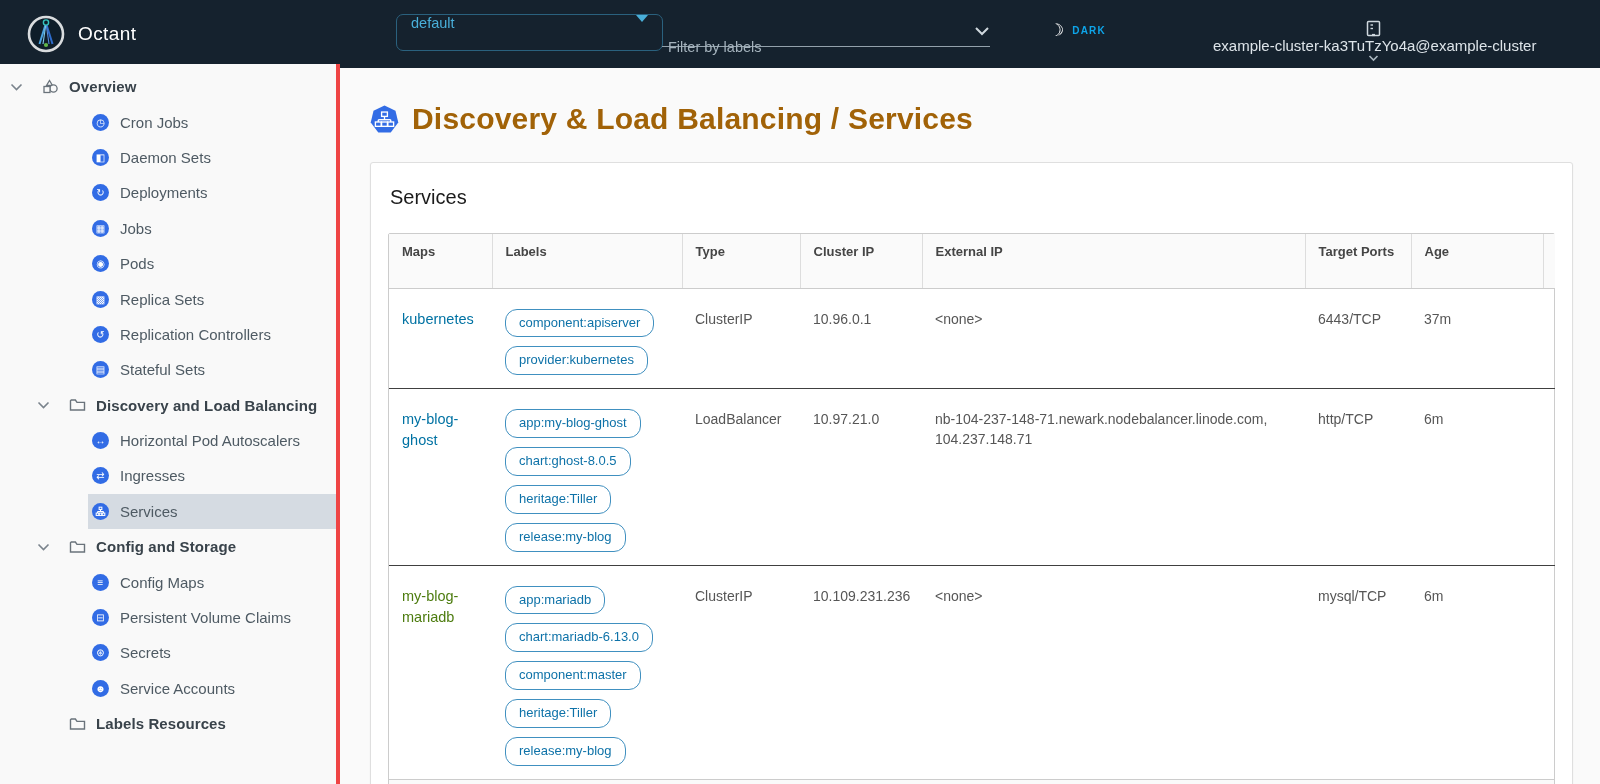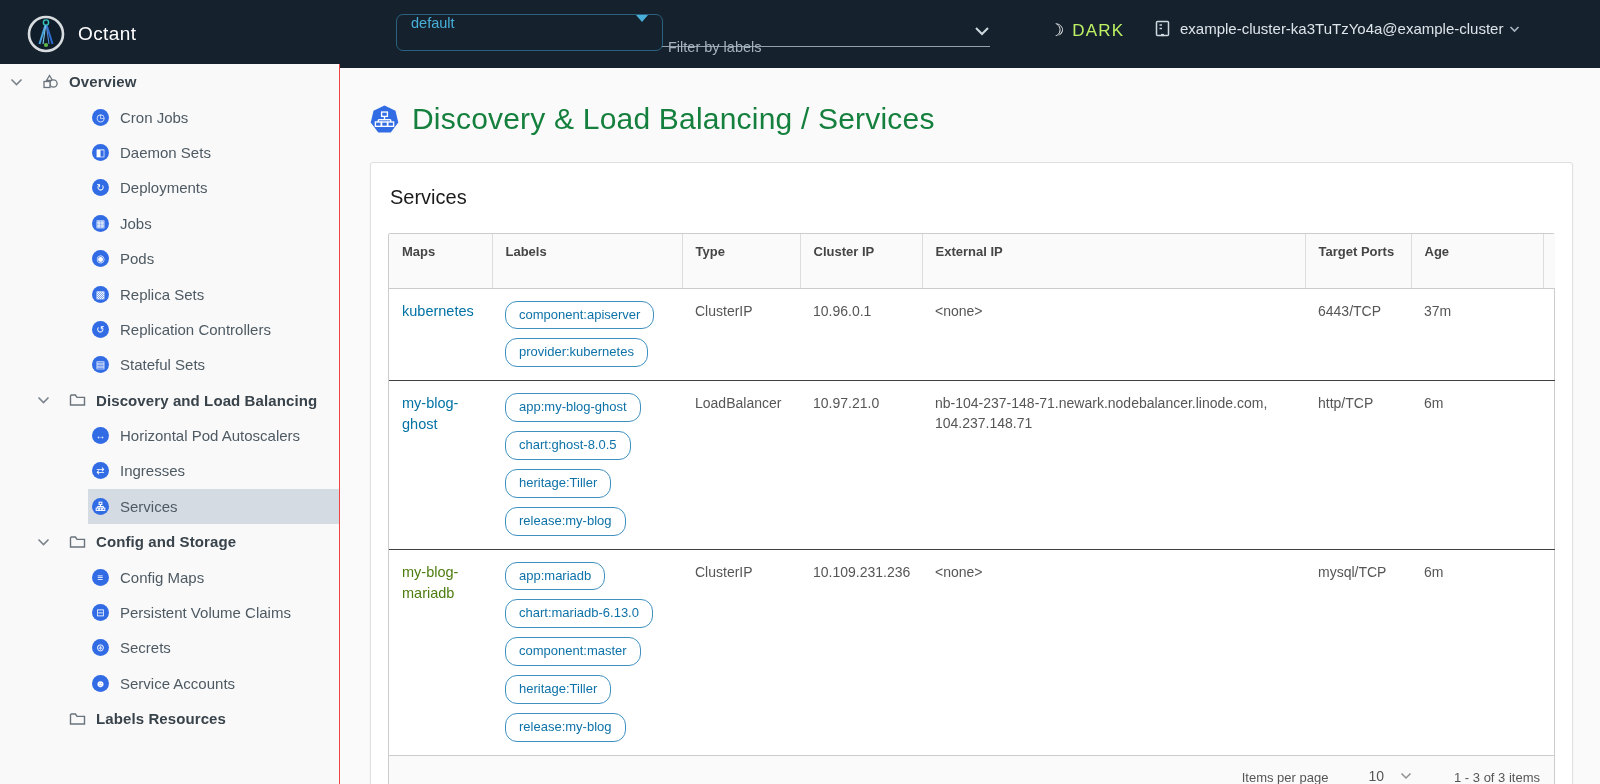--- a/index.html
+++ b/index.html
@@ -15,55 +15,55 @@
     padding:0 14px; cursor:pointer;margin-left:26px; }
   .ns-select .val { color:#49afd9; font-size:14.5px; flex:1; }
   .caret-down { width:0; height:0; border-left:6px solid transparent; border-right:6px solid transparent;
     border-top:7px solid #49afd9; }
   .filter-wrap { position:absolute; left:662px; top:16px; width:328px; height:31px;
     border-bottom:1px solid #93a1ab; display:flex; align-items:center; cursor:text; }
   .filter-wrap .ph { color:#a5b3bd; font-size:14.5px; flex:1; padding-left:6px;margin-top:31px; }
   .chev { stroke:#cfd8de; stroke-width:2; fill:none; }
   .dark-toggle { position:absolute; left:1049px; top:20px; display:flex; align-items:center; cursor:pointer; }
   .moon { color:#fff; font-size:17px; transform:scaleX(-1); display:inline-block; }
-  .dark-label { color:#bef264; font-size:17px; font-weight:400; letter-spacing:1.2px; margin-left:8px; }
-  .context-wrap { position:absolute; left:1154px; top:20px; display:flex; align-items:center; cursor:pointer; }
+  .dark-label { color:#0ea5e9; font-size:10px; font-weight:700; letter-spacing:1.2px; margin-left:8px; }
+  .context-wrap { position:absolute; left:1204px; top:20px; display:flex; align-items:center; cursor:pointer;flex-direction:column; }
   .context-label { color:#dde4e9; font-size:15px; margin:0 6px 0 9px; }
 
   
   .sidebar { position:absolute; top:64px; left:0; width:340px; bottom:0;
-    background:#f9f9f9; border-right:1px solid #ef4444; overflow:hidden; }
+    background:#f9f9f9; border-right:4px solid #ef4444; padding-top:5px; overflow:hidden; }
   .side-row { position:relative; height:35.4px; display:flex; align-items:center;
     font-size:15px; color:#4e5a63; cursor:pointer; }
   .side-row.bold { font-weight:700; color:#39434b; letter-spacing:.1px; }
   .side-row.selected { background:linear-gradient(to right, transparent 88px, #d5dbe2 88px); }
   .side-row .tog { position:absolute; width:14px; height:14px; display:flex; align-items:center; }
   .side-row .ic { position:absolute; display:flex; align-items:center; justify-content:center; }
   .side-row .lbl { position:absolute; white-space:nowrap; }
   .lvl0 .tog{left:10px} .lvl0 .ic{left:42px} .lvl0 .lbl{left:69px}
   .lvl1 .tog{left:37px} .lvl1 .ic{left:69px} .lvl1 .lbl{left:96px}
   .lvl2 .ic{left:92px} .lvl2 .lbl{left:120px}
   .k8s-badge { width:17px; height:17px; border-radius:50%; background:#326ce5; color:#fff;
     font-size:10px; line-height:17px; text-align:center; display:inline-block; }
 
   
   .main { position:absolute; top:64px; left:340px; right:0; bottom:0; padding:38px 0 0 30px; }
   .page-title-row { display:flex; align-items:center; margin-bottom:26px; }
-  .page-title { font-size:30px; color:#15803d; font-weight:400; margin-left:13px; letter-spacing:.2px; }
+  .page-title { font-size:30px; color:#a16207; font-weight:700; margin-left:13px; letter-spacing:.2px; }
 
   .card { width:1203px; background:#fff; border:1px solid #dfdfdf; border-radius:3px;
     box-shadow:0 1px 2px rgba(0,0,0,.06); padding:17px 17px 8px 17px; }
   .card-title { font-size:20px; font-weight:400; color:#1b1b1b; margin:6px 0 24px 2px; }
 
   .table-wrap { border:1px solid #cccccc; border-radius:2px; background:#fff; }
   table { width:100%; border-collapse:collapse; table-layout:fixed; }
   thead th { background:#fafafa; font-size:13px; font-weight:700; color:#454545; text-align:left;
     padding:10px 12px 10px 13px; height:54px; vertical-align:top; border-bottom:1px solid #cccccc; }
   thead th + th { border-left:1px solid #dddddd; }
-  tbody td { vertical-align:top; padding:12px 12px 4px 13px; font-size:14px; color:#565656; line-height:1.45; }
+  tbody td { vertical-align:top; padding:20px 12px 4px 13px; font-size:14px; color:#565656; line-height:1.45; }
   tbody tr + tr td { border-top:1px solid #404040; }
   a.svc-link { font-size:14.5px; color:#0072a3; text-decoration:none; cursor:pointer; }
   a.svc-link.visited { color:#4d7c0f; }
   .pill { display:block; width:fit-content; max-width:100%; border:1.5px solid #4090c0; color:#0e72a8;
     border-radius:12px; padding:4px 13px; font-size:13px; margin-bottom:9px; cursor:pointer;
     white-space:nowrap; background:#fff; }
   .table-footer { background:#fafafa; border-top:1px solid #cccccc; height:44px;
     display:flex; align-items:center; justify-content:flex-end; padding-right:14px;
     font-size:13px; color:#565656; }
   .ipp-label { margin-right:30px; }

